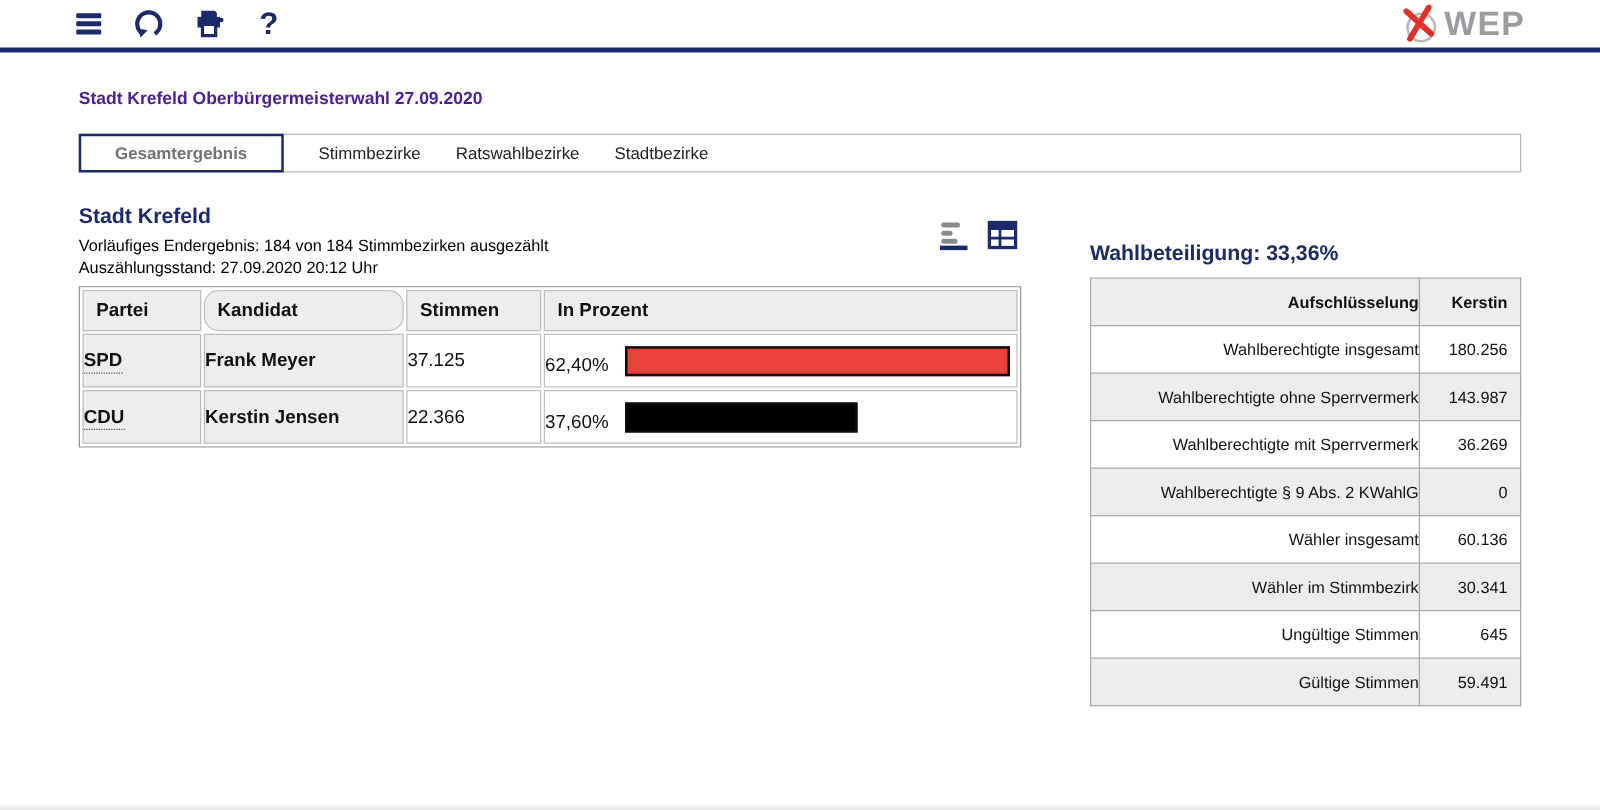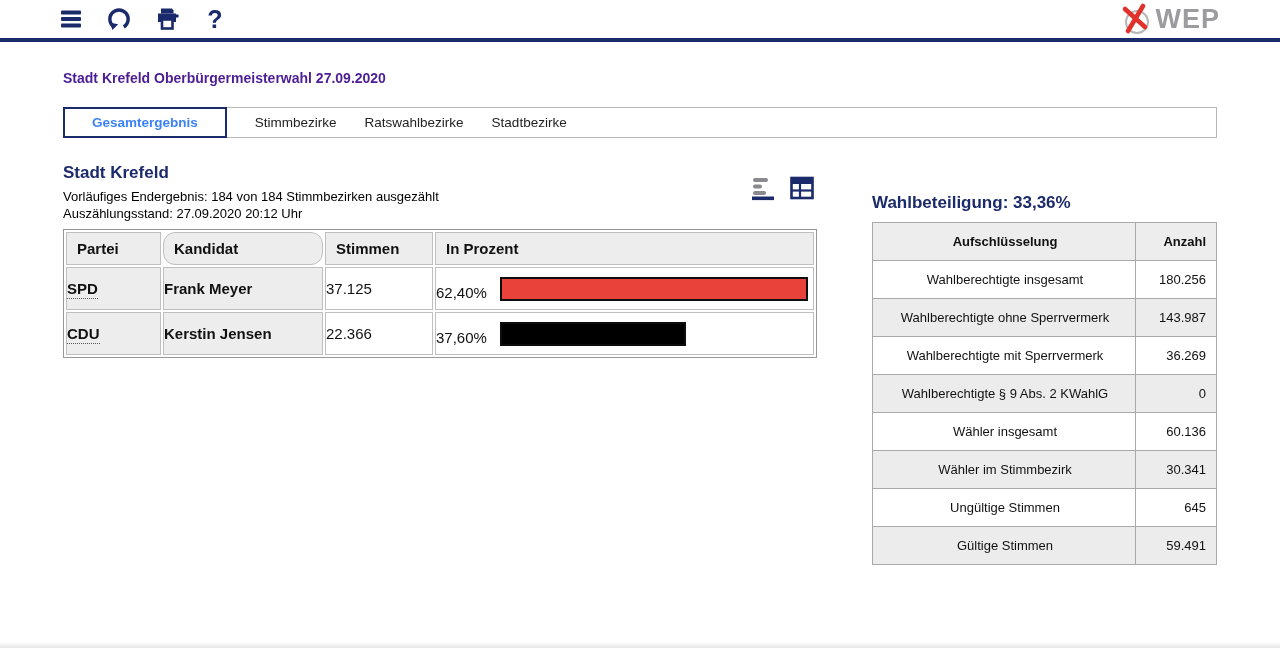--- a/index.html
+++ b/index.html
@@ -21,21 +21,21 @@
 
   
   .content { padding:0 63px; }
   .page-title { margin-top:28px; font-size:14px; font-weight:bold; color:#4c1d95; }
 
   .tabbar { margin-top:21px; height:31px; border:1px solid #b8b8b8; background:#fff;
             display:flex; align-items:stretch; }
   .tab { display:flex; align-items:center; padding:0 14px; font-size:13.5px; color:#222;
          cursor:pointer; white-space:nowrap; }
   .tab.active { border:2px solid #1b2a6b; margin:-1px 14px -1px -1px; padding:0 27px;
-                color:#3b82f6; font-weight:bold; background:#fff; }
+                color:#737373; font-weight:bold; background:#fff; }
 
   .columns { display:flex; margin-top:25px; }
   .col-left { width:754px; position:relative; }
   .col-right { width:345px; margin-left:55px; }
 
   .section-title { font-size:17px; font-weight:bold; color:#1b2a6b; margin-bottom:5px; }
   .status-line { font-size:13px; line-height:17px; color:#000000; }
 
   .view-icons { position:absolute; top:12px; right:2px; display:flex; gap:13px; }
   .view-icons .vbtn { width:26px; height:26px; cursor:pointer; }
@@ -53,21 +53,21 @@
   .pct-cell { display:flex; align-items:flex-end; }
   .pct-label { width:64px; flex:0 0 64px; }
   .bar-track { width:308px; height:24px; display:flex; align-items:center; }
   .bar { height:24px; border:2px solid #0d0d0d; }
 
   
   .turnout-title { margin-top:30px; font-size:17px; font-weight:bold; color:#1b2a6b; }
   table.turnout { margin-top:9px; width:100%; border-collapse:collapse; border:1px solid #8f8f8f; }
   table.turnout th, table.turnout td { border:1px solid #a9a9a9; font-size:13px; height:38px; vertical-align:middle; }
   table.turnout th { background:#ededed; font-weight:bold; }
-  th.t-label, td.t-label { text-align:center; padding-left:2px; width:263px; }
+  th.t-label, td.t-label { text-align:right; padding-left:2px; width:263px; }
   th.t-value, td.t-value { text-align:right; padding-right:10px; }
   table.turnout tbody tr:nth-child(even) td { background:#ececec; }
 </style>
 </head>
 <body>
 
 <div class="page">
 
   <div class="toolbar">
     <div class="tbtn">
@@ -187,21 +187,21 @@
           </table>
         </div>
       </div>
 
       <div class="col-right">
         <div class="turnout-title">Wahlbeteiligung: 33,36%</div>
         <table class="turnout">
           <thead>
             <tr>
               <th class="t-label">Aufschlüsselung</th>
-              <th class="t-value">Anzahl</th>
+              <th class="t-value">Kerstin</th>
             </tr>
           </thead>
           <tbody>
             <tr>
               <td class="t-label">Wahlberechtigte insgesamt</td>
               <td class="t-value">180.256</td>
             </tr>
             <tr>
               <td class="t-label">Wahlberechtigte ohne Sperrvermerk</td>
               <td class="t-value">143.987</td>

